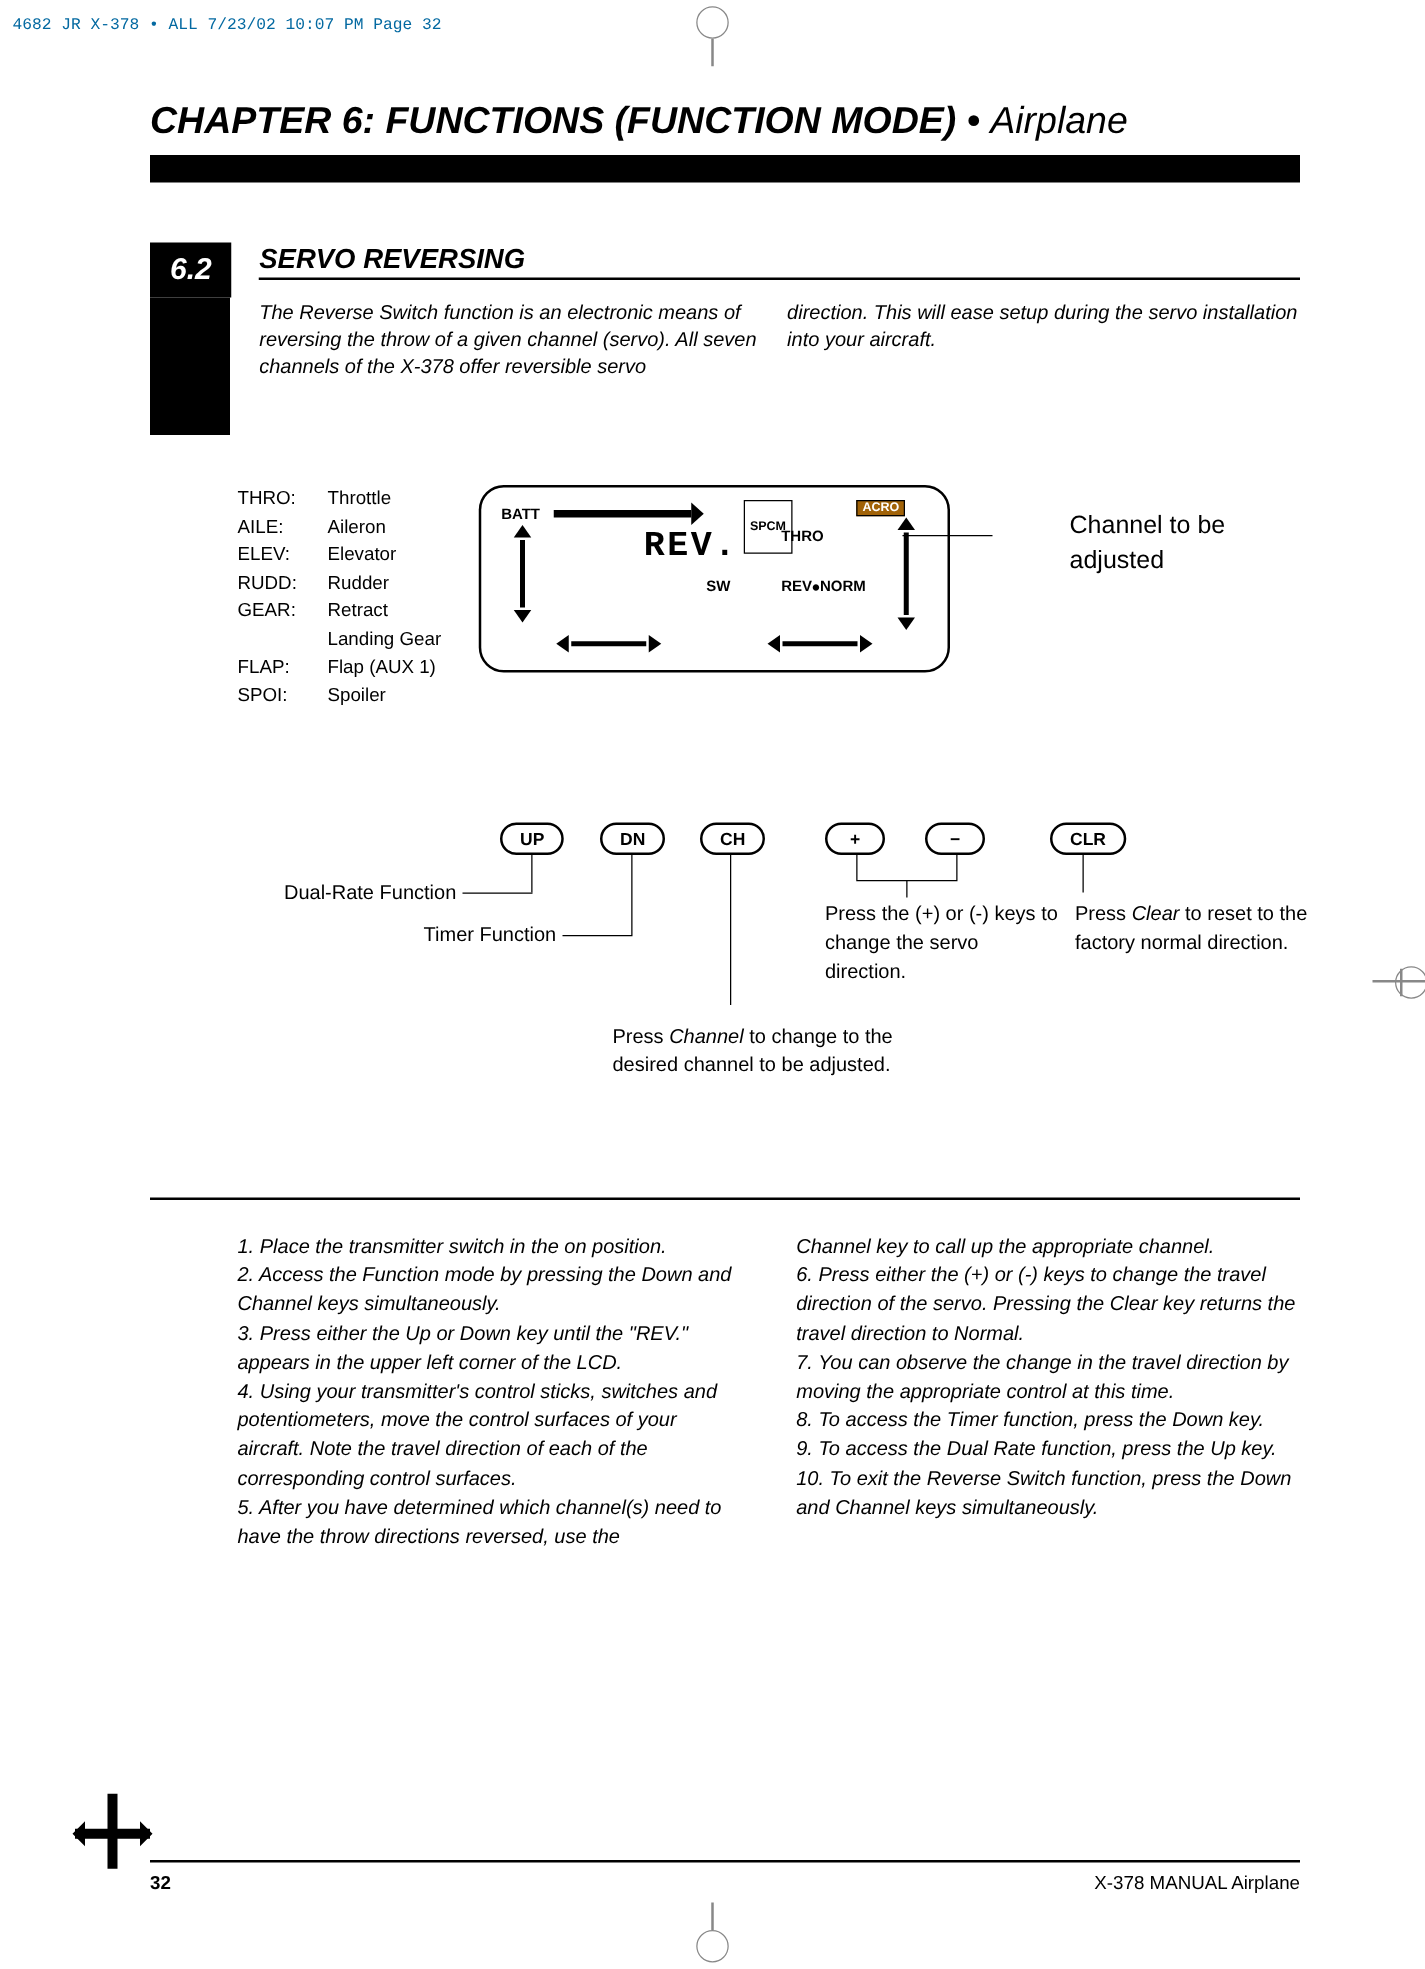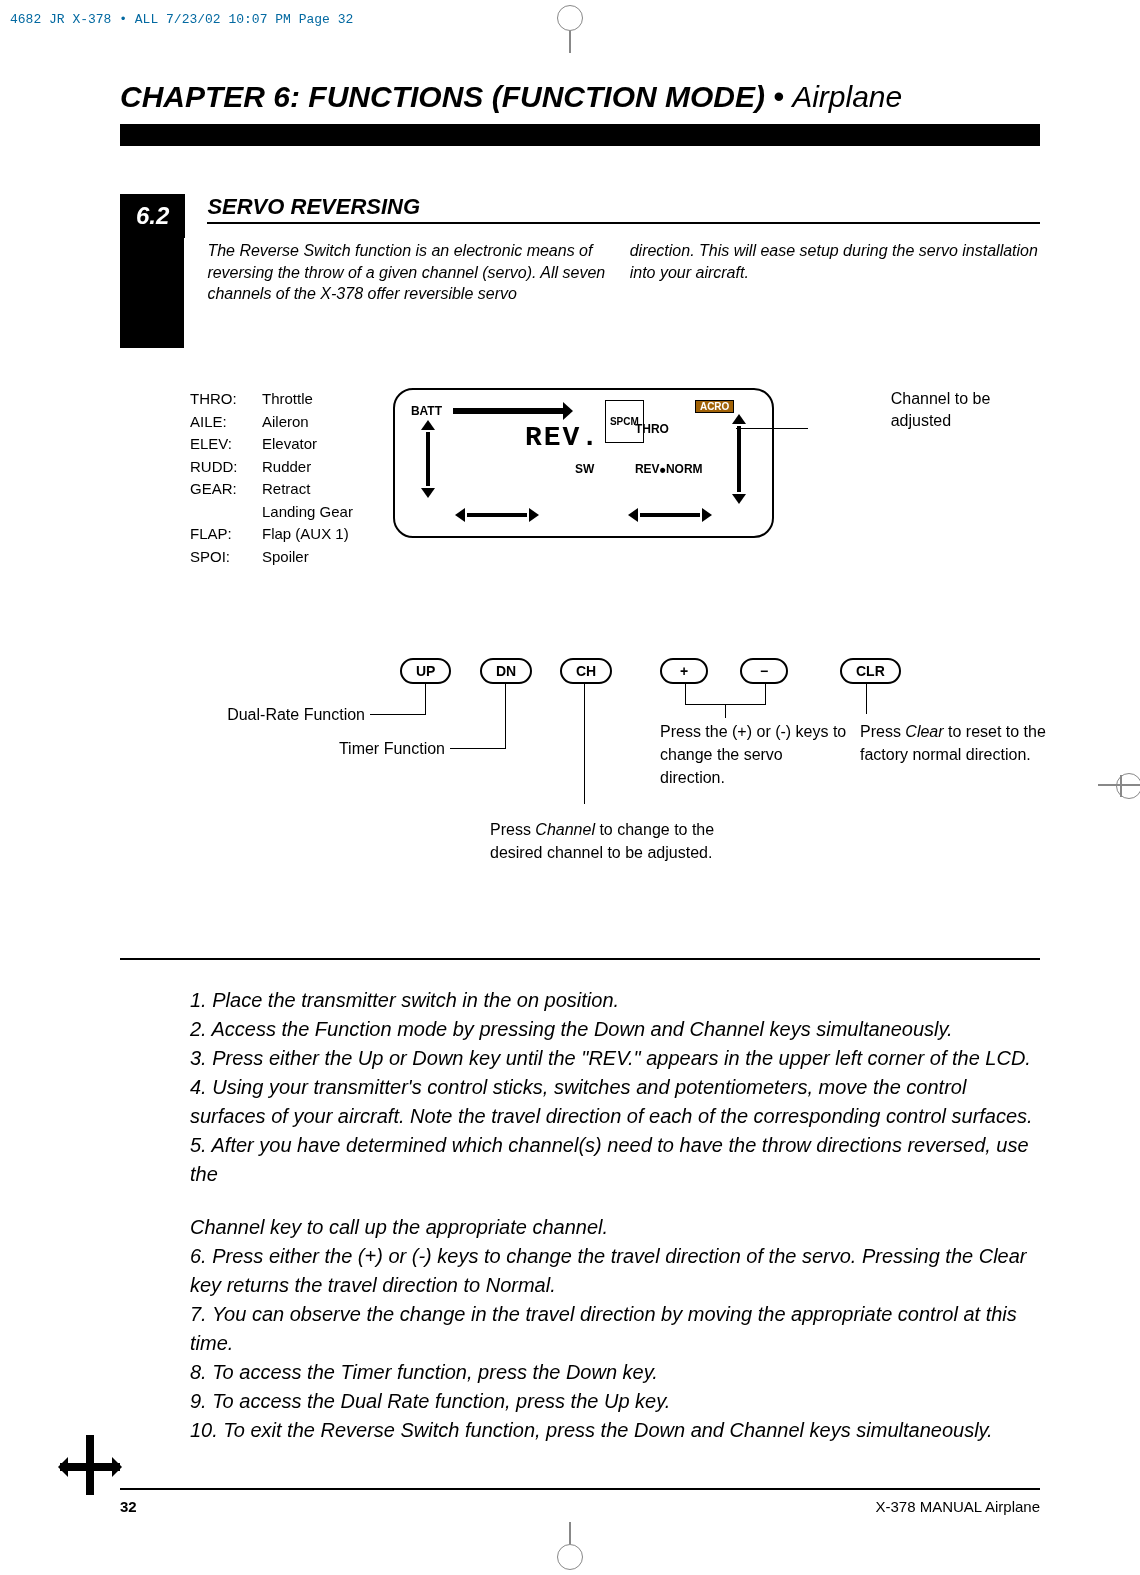--- a/index.html
+++ b/index.html
@@ -140,21 +140,21 @@
     gap: 12px;
     font-style: italic;
     font-size: 16px;
     line-height: 1.35;
   }
   .two-col > div { flex: 1; }
 
   .channel-block {
     margin: 40px 0 0 70px;
     display: flex;
-    gap: 40px;
+    gap: 30px;
     align-items: flex-start;
   }
   .ch-list {
     font-size: 15px;
     line-height: 1.5;
     font-family: Arial, sans-serif;
     white-space: nowrap;
   }
   .ch-list .r { display: flex; gap: 12px; }
   .ch-list .k { width: 60px; }
@@ -187,22 +187,23 @@
   .vtrim::before { content:""; width:0;height:0;border-bottom:10px solid #000;border-left:7px solid transparent;border-right:7px solid transparent;}
   .vtrim::after  { content:""; width:0;height:0;border-top:10px solid #000;border-left:7px solid transparent;border-right:7px solid transparent;}
   .vtrim .bar { width:4px; flex:1; background:#000; margin:2px 0;}
   .htrim { position:absolute; height:14px; display:flex; align-items:center;}
   .htrim::before { content:""; width:0;height:0;border-right:10px solid #000;border-top:7px solid transparent;border-bottom:7px solid transparent;}
   .htrim::after  { content:""; width:0;height:0;border-left:10px solid #000;border-top:7px solid transparent;border-bottom:7px solid transparent;}
   .htrim .bar { height:4px; width:60px; background:#000; margin:0 2px;}
   .lcd .htrim-l { bottom: 14px; left: 60px; }
   .lcd .htrim-r { bottom: 14px; right: 60px; }
   .ch-callout {
-    font-size: 16px;
+    font-size: 20px;
     line-height: 1.4;
+    margin-top: 18px;
   }
   .ch-arrow {
     width: 40px;
     position: relative;
     margin-top: 24px;
   }
 
   .button-row {
     margin: 90px 0 0 130px;
     display: flex;
@@ -245,26 +246,25 @@
   }
   .sub-rule {
     height: 2px;
     background: #000;
     margin: 0 0 26px 0;
     width: 100%;
   }
 
   .instr-cols {
     display: flex;
-    gap: 24px;
-    font-style: italic;
-    font-size: 20px;
+    gap: 44px;
+    font-style: italic;
+    font-size: 16px;
     line-height: 1.45;
     margin-left: 70px;
-    flex-direction: column;
   }
   .instr-cols > div { flex: 1; }
 
   .footer {
     position: absolute;
     left: 120px;
     width: 920px;
     bottom: 60px;
   }
   .footer .rule { height: 2px; background: #000; margin-bottom: 8px;}

